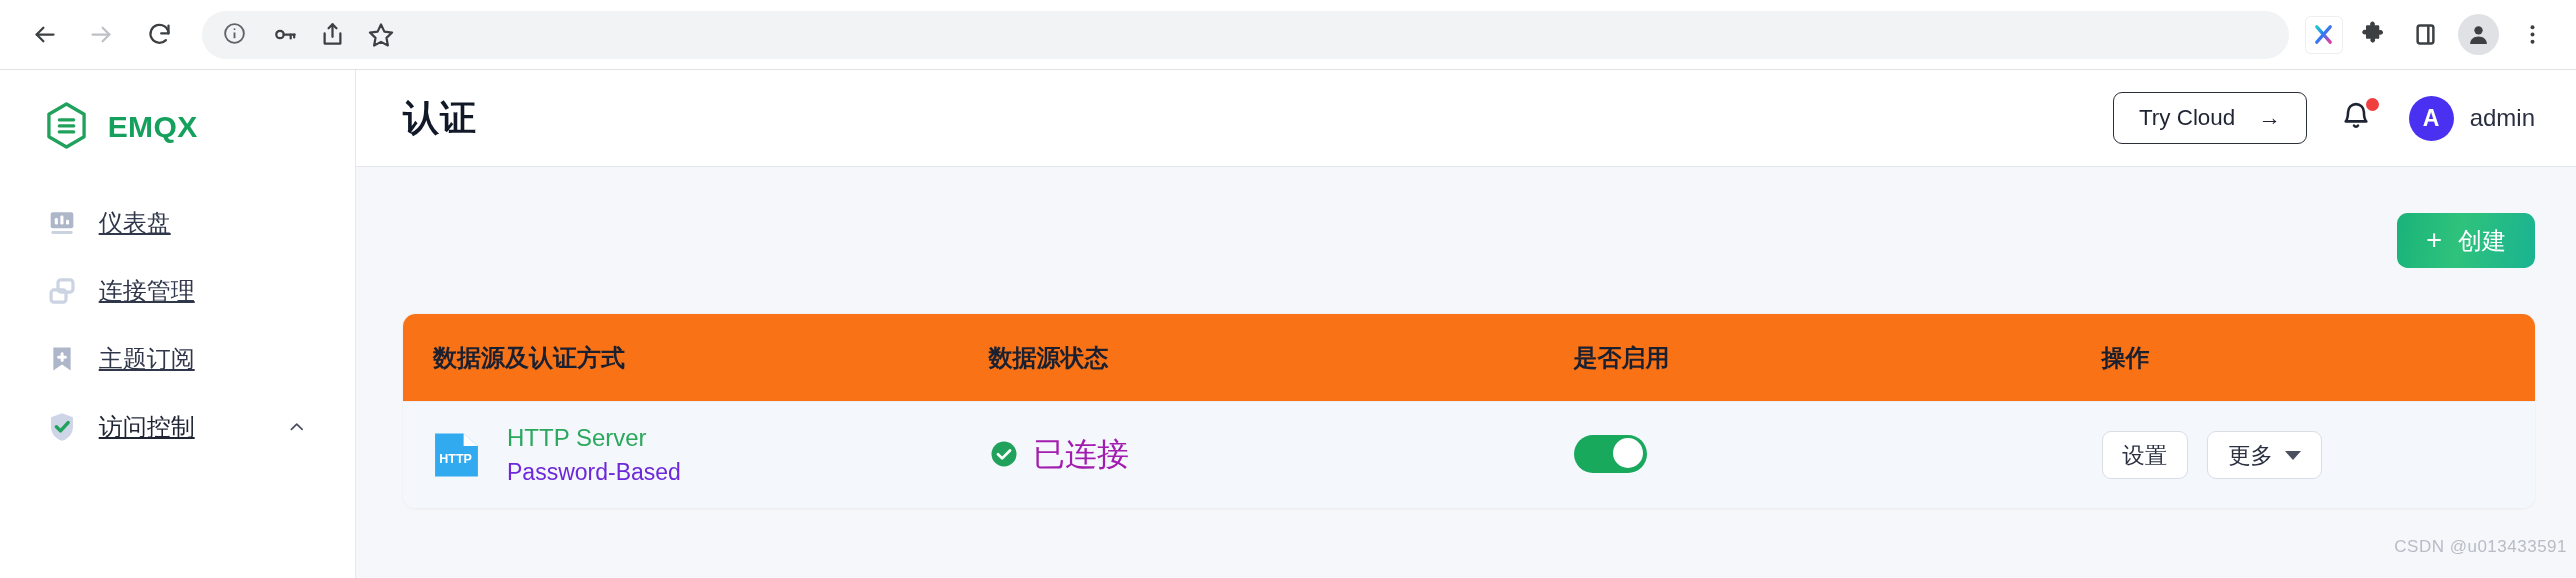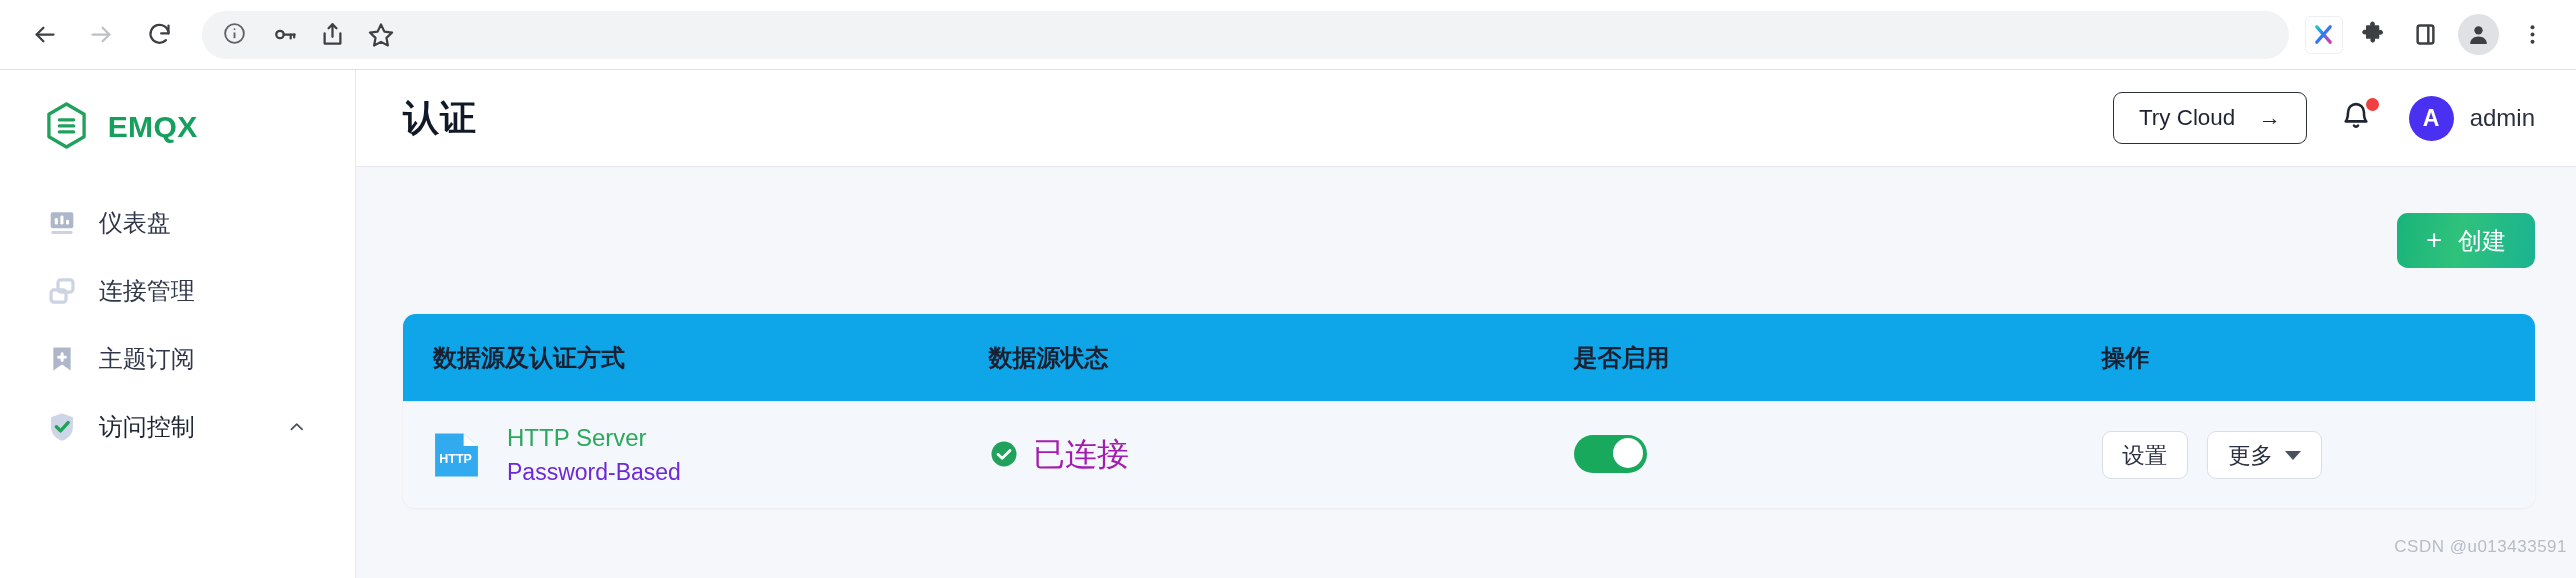--- a/index.html
+++ b/index.html
@@ -106,20 +106,21 @@
     align-items: center;
     gap: 19.7px;
     height: 68px;
     padding: 0 47px 0 45px;
     position: relative;
   }
   .nav-item .nav-label {
     font-size: 24px;
     color: #31374a;
     flex: 1 1 auto;
+    text-decoration: underline;
   }
   .nav-item.active .nav-label { color: #1f2433; }
   .nav-icon {
     width: 34px; height: 34px;
     flex: 0 0 34px;
     display: flex; align-items: center; justify-content: center;
   }
   .chevron-up {
     width: 23px; height: 23px;
     flex: 0 0 23px;
@@ -222,21 +223,21 @@
     border-radius: 12.5px;
     overflow: hidden;
     box-shadow: 0 0.9px 2.7px rgba(30, 40, 70, 0.06);
   }
   .t-row {
     display: flex;
     align-items: center;
   }
   .t-head {
     height: 88px;
-    background: #0ea5e9;
+    background: #f97316;
     border-bottom: 0.9px solid #ebedf2;
   }
   .t-head .cell {
     font-size: 24px;
     font-weight: bold;
     color: #1b2030;
   }
   .t-body-row {
     height: 106px;
     background: #f4f7fb;

